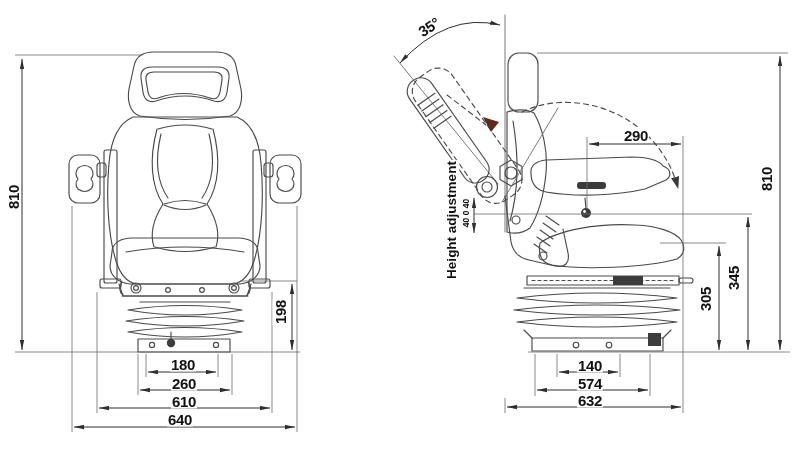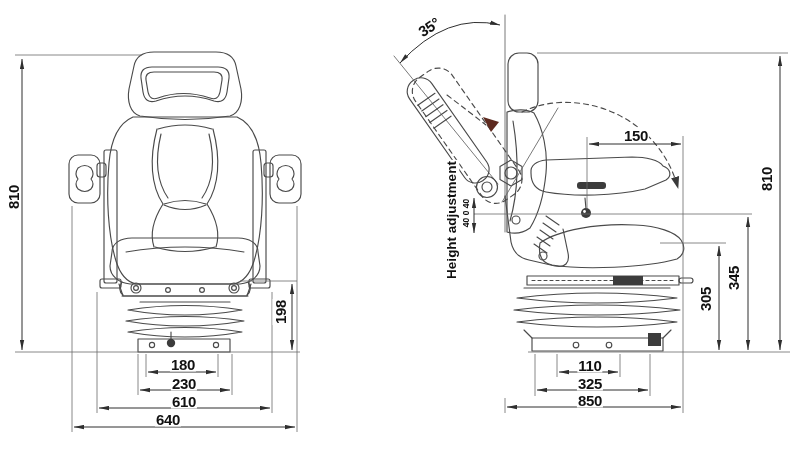--- a/index.html
+++ b/index.html
@@ -229,29 +229,29 @@
     <line x1="474" y1="198" x2="474" y2="233" marker-start="url(#mA)" marker-end="url(#mA)"></line>
     <line x1="559" y1="372" x2="618" y2="372" marker-start="url(#mA)" marker-end="url(#mA)"></line>
     <line x1="537" y1="390" x2="648" y2="390" marker-start="url(#mA)" marker-end="url(#mA)"></line>
     <line x1="507" y1="407" x2="681" y2="407" marker-start="url(#mA)" marker-end="url(#mA)"></line>
   </g>
 </svg>
 
   <div class="dim-label rot" style="left:13px;top:197px">810</div>
   <div class="dim-label rot" style="left:280px;top:312px">198</div>
   <div class="dim-label" style="left:183px;top:364px">180</div>
-  <div class="dim-label" style="left:184px;top:383px">230</div>
+  <div class="dim-label" style="left:184px;top:383px">260</div>
   <div class="dim-label" style="left:184px;top:401px">610</div>
-  <div class="dim-label" style="left:168px;top:419px">640</div>
+  <div class="dim-label" style="left:180px;top:419px">640</div>
 
   <div class="dim-label rot35" style="left:429px;top:27px">35°</div>
-  <div class="dim-label" style="left:636px;top:135px">150</div>
+  <div class="dim-label" style="left:636px;top:135px">290</div>
   <div class="dim-label rot" style="left:766px;top:179px">810</div>
   <div class="dim-label rot" style="left:733px;top:278px">345</div>
   <div class="dim-label rot" style="left:705px;top:299px">305</div>
-  <div class="dim-label" style="left:590px;top:365px">110</div>
-  <div class="dim-label" style="left:590px;top:383px">325</div>
-  <div class="dim-label" style="left:590px;top:400px">850</div>
+  <div class="dim-label" style="left:590px;top:365px">140</div>
+  <div class="dim-label" style="left:590px;top:383px">574</div>
+  <div class="dim-label" style="left:590px;top:400px">632</div>
 
   <div class="dim-label rot hadj" style="left:452px;top:220px">Height adjustment</div>
   <div class="dim-label rot small" style="left:466px;top:213px">40 0 40</div>
 
 </div>
 
 </body></html>

